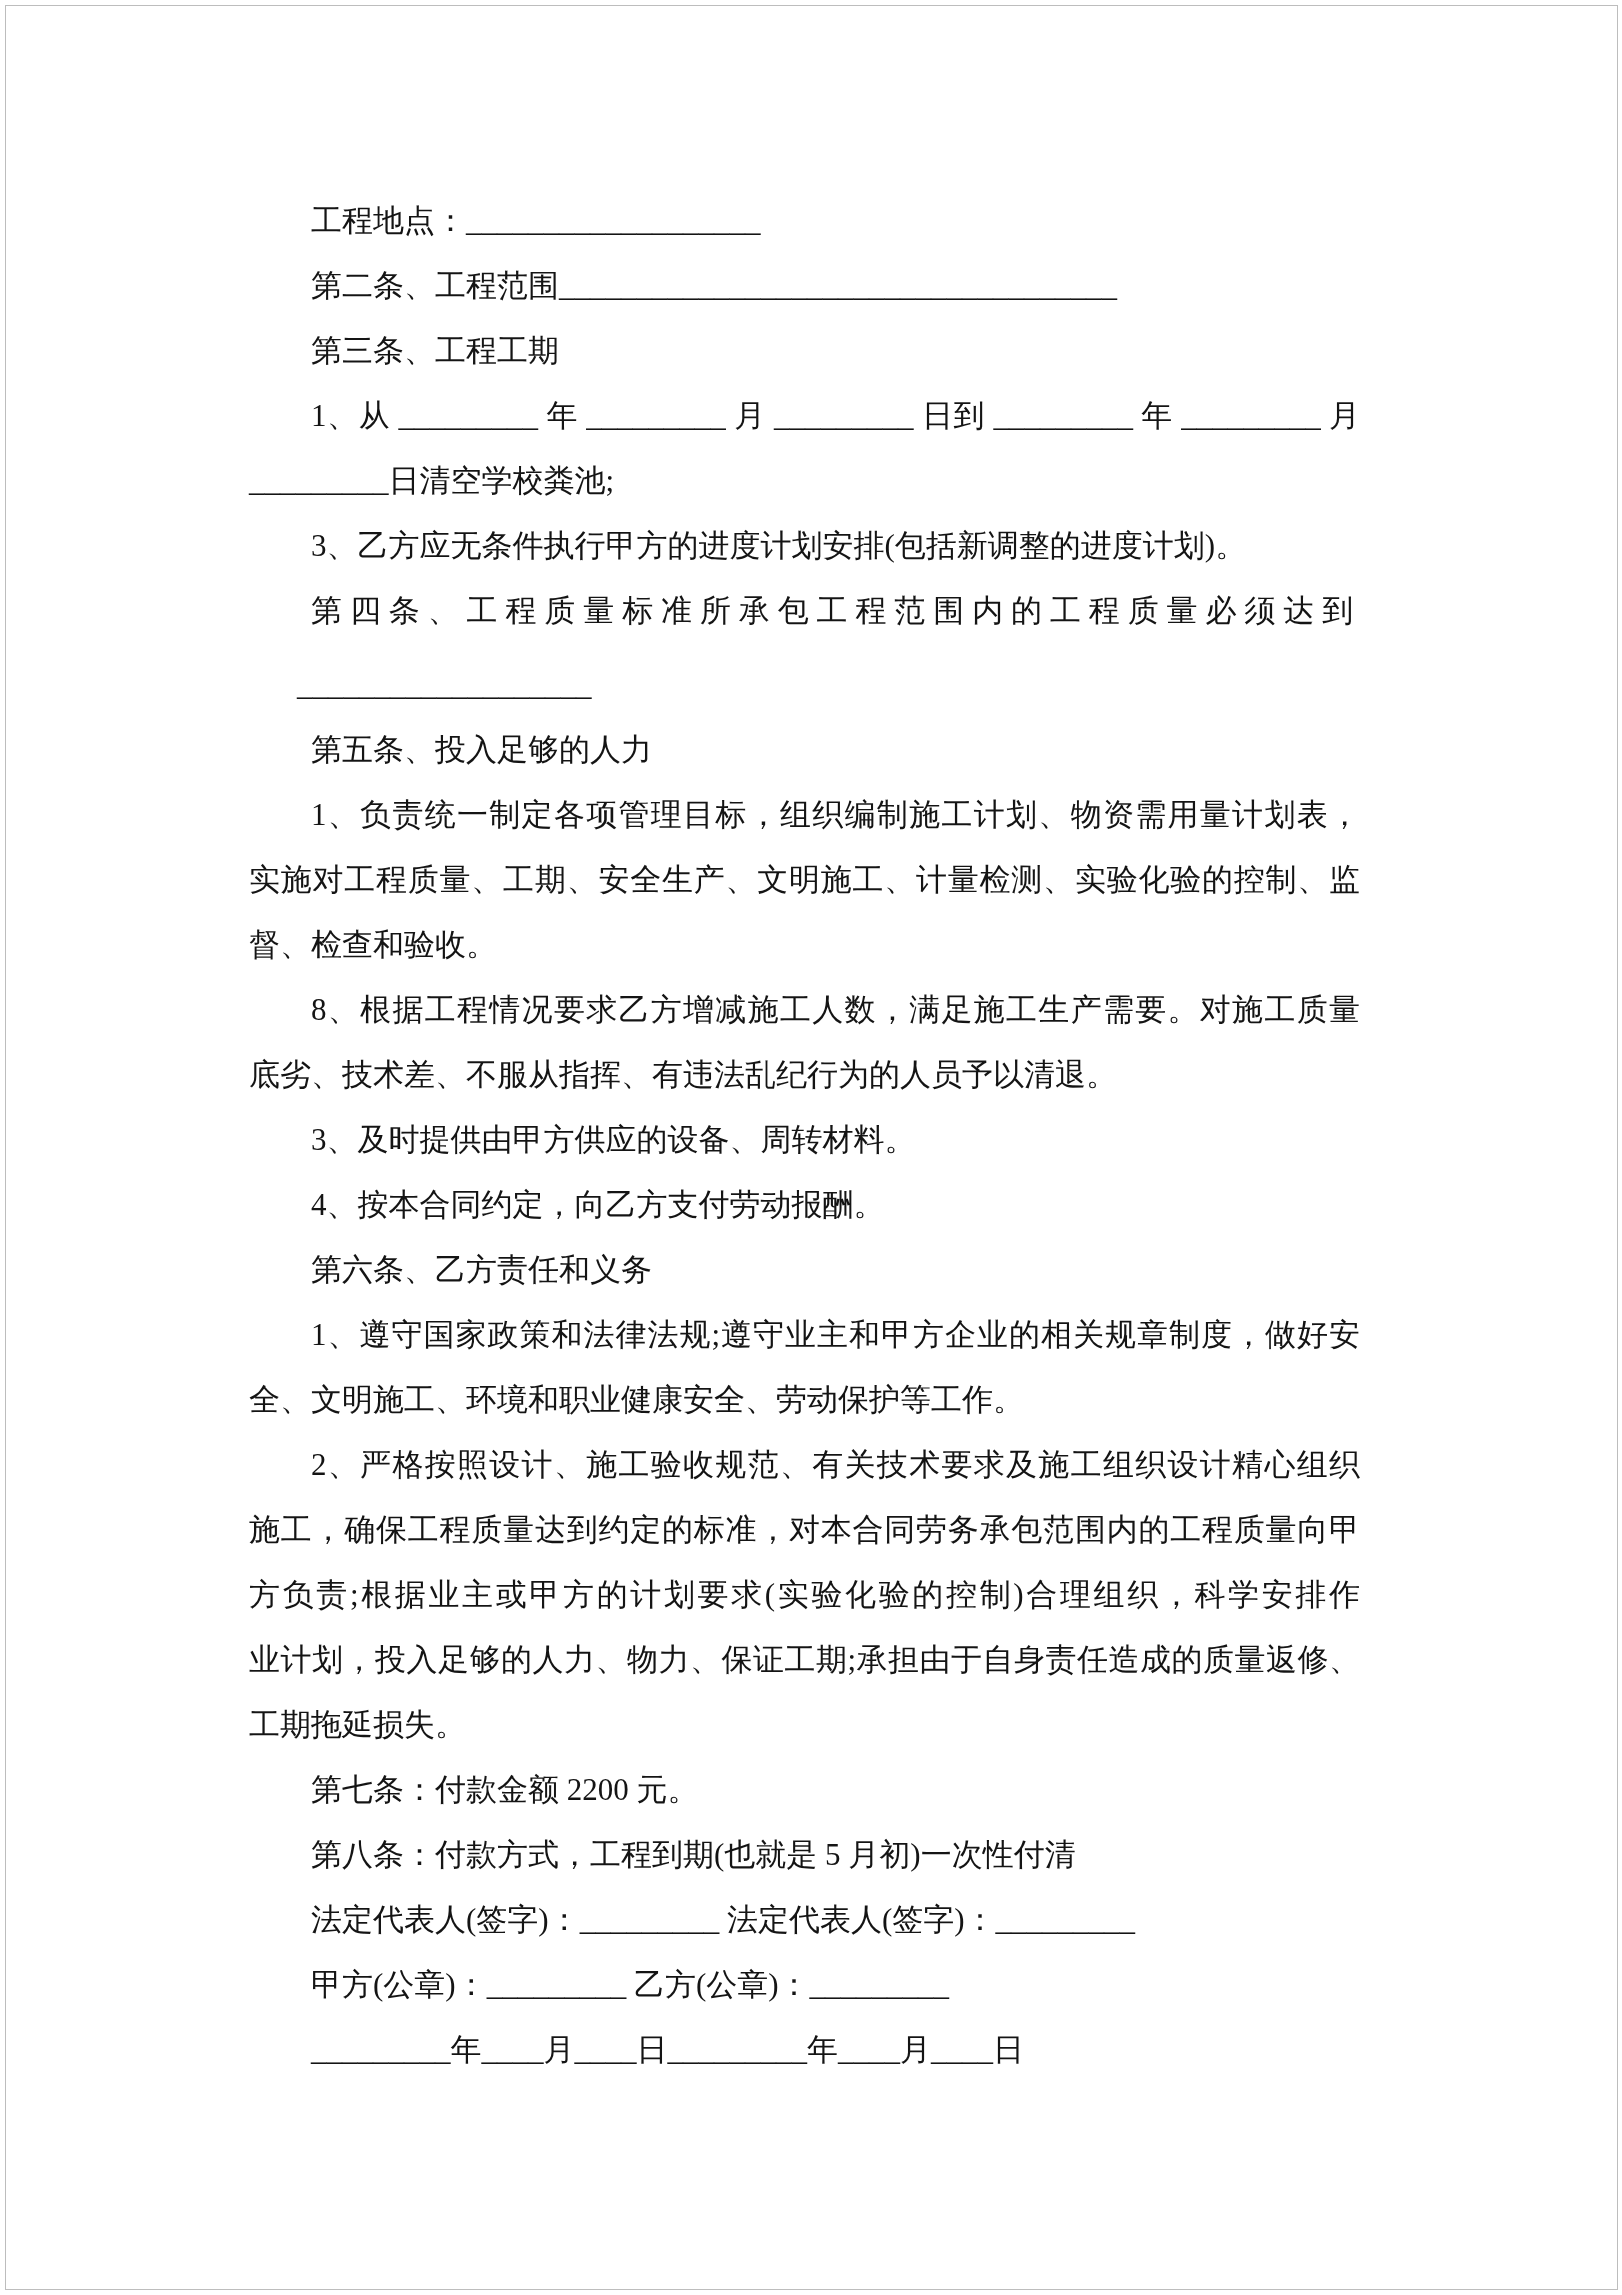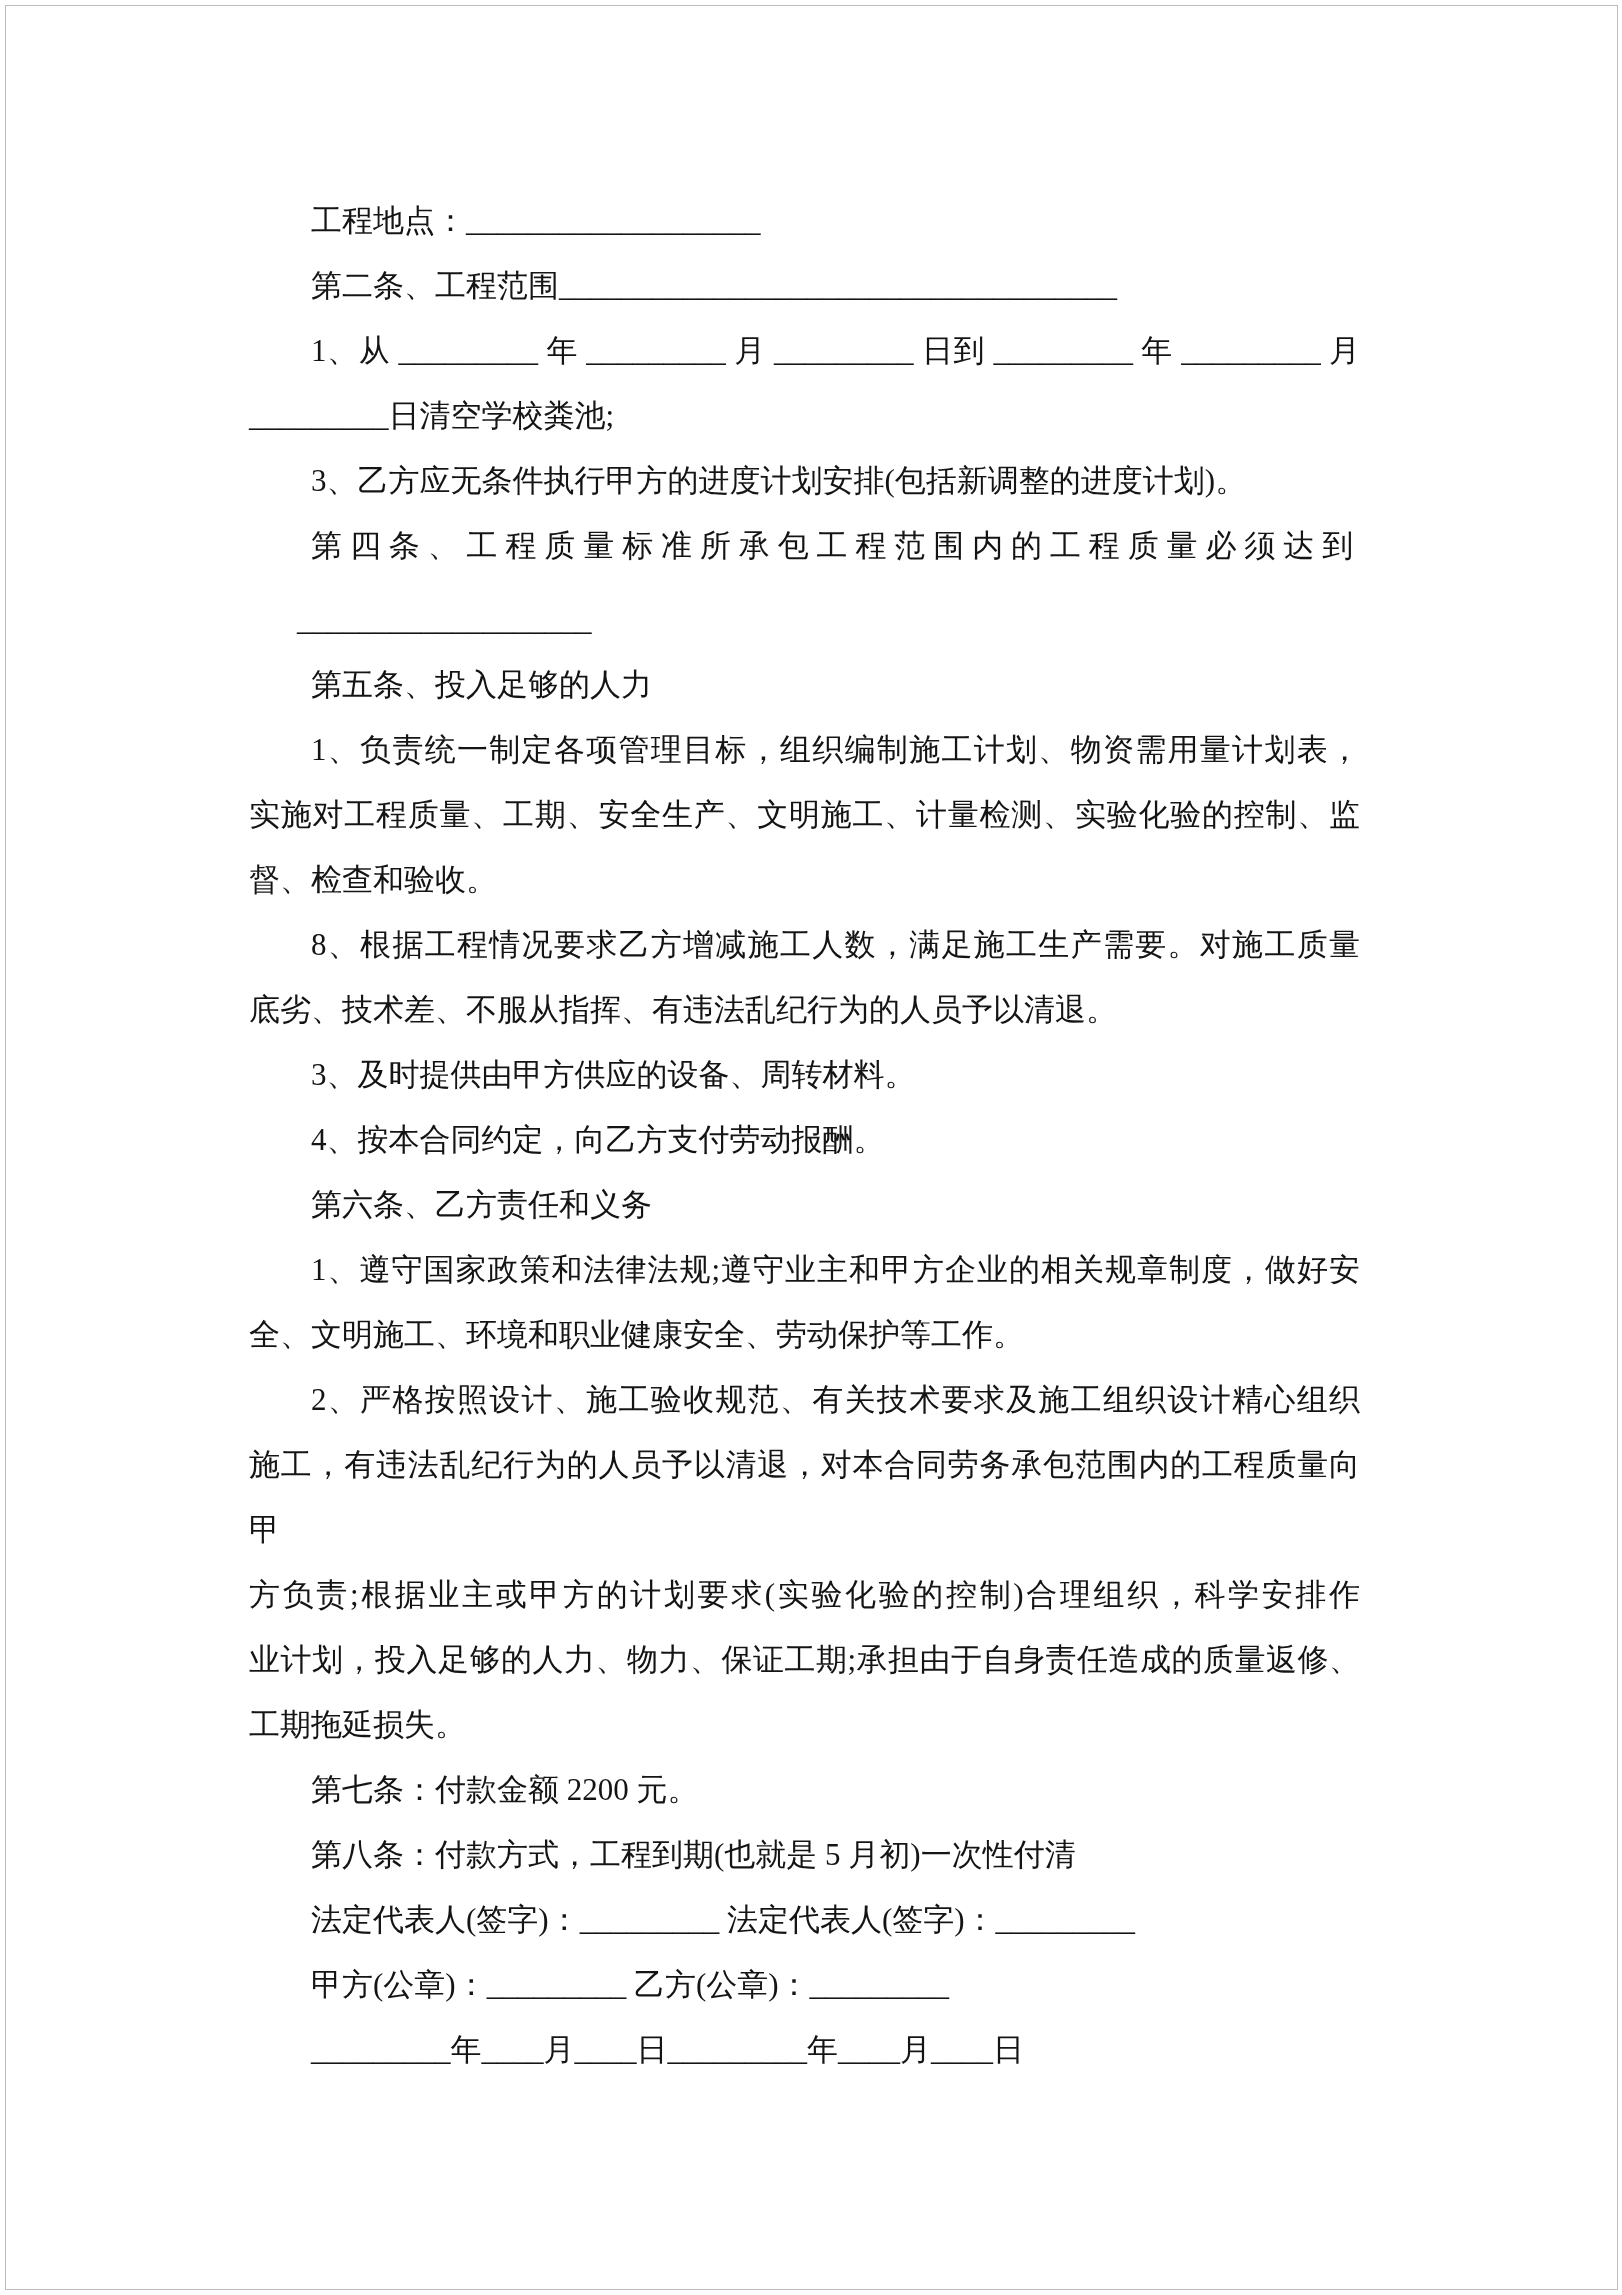--- a/index.html
+++ b/index.html
@@ -43,38 +43,39 @@
   .gap-top { margin-top: 9.2px; margin-left: 48px; }
 </style>
 </head>
 <body>
 
 <div class="page" style="background: rgb(255, 255, 255); color: rgb(20, 20, 20);">
   <div class="frame" style="border-color: rgb(189, 189, 189);"></div>
   <div class="content">
       <div class="line indent">工程地点：___________________</div>
       <div class="line indent">第二条、工程范围____________________________________</div>
+      <div class="line indent">第三条、工程工期</div>
       <div class="line indent fill">1、从 _________ 年 _________ 月 _________ 日到 _________ 年 _________ 月</div>
       <div class="line cont">_________日清空学校粪池;</div>
       <div class="line indent">3、乙方应无条件执行甲方的进度计划安排(包括新调整的进度计划)。</div>
       <div class="line indent fill spread">第四条、工程质量标准所承包工程范围内的工程质量必须达到</div>
       <div class="line cont gap-top">___________________</div>
       <div class="line indent">第五条、投入足够的人力</div>
       <div class="line indent fill">1、负责统一制定各项管理目标，组织编制施工计划、物资需用量计划表，</div>
       <div class="line cont fill">实施对工程质量、工期、安全生产、文明施工、计量检测、实验化验的控制、监</div>
       <div class="line cont">督、检查和验收。</div>
       <div class="line indent fill">8、根据工程情况要求乙方增减施工人数，满足施工生产需要。对施工质量</div>
       <div class="line cont">底劣、技术差、不服从指挥、有违法乱纪行为的人员予以清退。</div>
       <div class="line indent">3、及时提供由甲方供应的设备、周转材料。</div>
       <div class="line indent">4、按本合同约定，向乙方支付劳动报酬。</div>
       <div class="line indent">第六条、乙方责任和义务</div>
       <div class="line indent fill">1、遵守国家政策和法律法规;遵守业主和甲方企业的相关规章制度，做好安</div>
       <div class="line cont">全、文明施工、环境和职业健康安全、劳动保护等工作。</div>
       <div class="line indent fill">2、严格按照设计、施工验收规范、有关技术要求及施工组织设计精心组织</div>
-      <div class="line cont fill">施工，有违法乱纪行为的人员予以清退，对本合同劳务承包范围内的工程质量向甲</div>
+      <div class="line cont fill">施工，确保工程质量达到约定的标准，对本合同劳务承包范围内的工程质量向甲</div>
       <div class="line cont fill">方负责;根据业主或甲方的计划要求(实验化验的控制)合理组织，科学安排作</div>
       <div class="line cont fill">业计划，投入足够的人力、物力、保证工期;承担由于自身责任造成的质量返修、</div>
       <div class="line cont">工期拖延损失。</div>
       <div class="line indent">第七条：付款金额 2200 元。</div>
       <div class="line indent">第八条：付款方式，工程到期(也就是 5 月初)一次性付清</div>
       <div class="line indent">法定代表人(签字)：_________ 法定代表人(签字)：_________</div>
       <div class="line indent">甲方(公章)：_________ 乙方(公章)：_________</div>
       <div class="line indent">_________年____月____日_________年____月____日</div>
     </div>
 </div>

